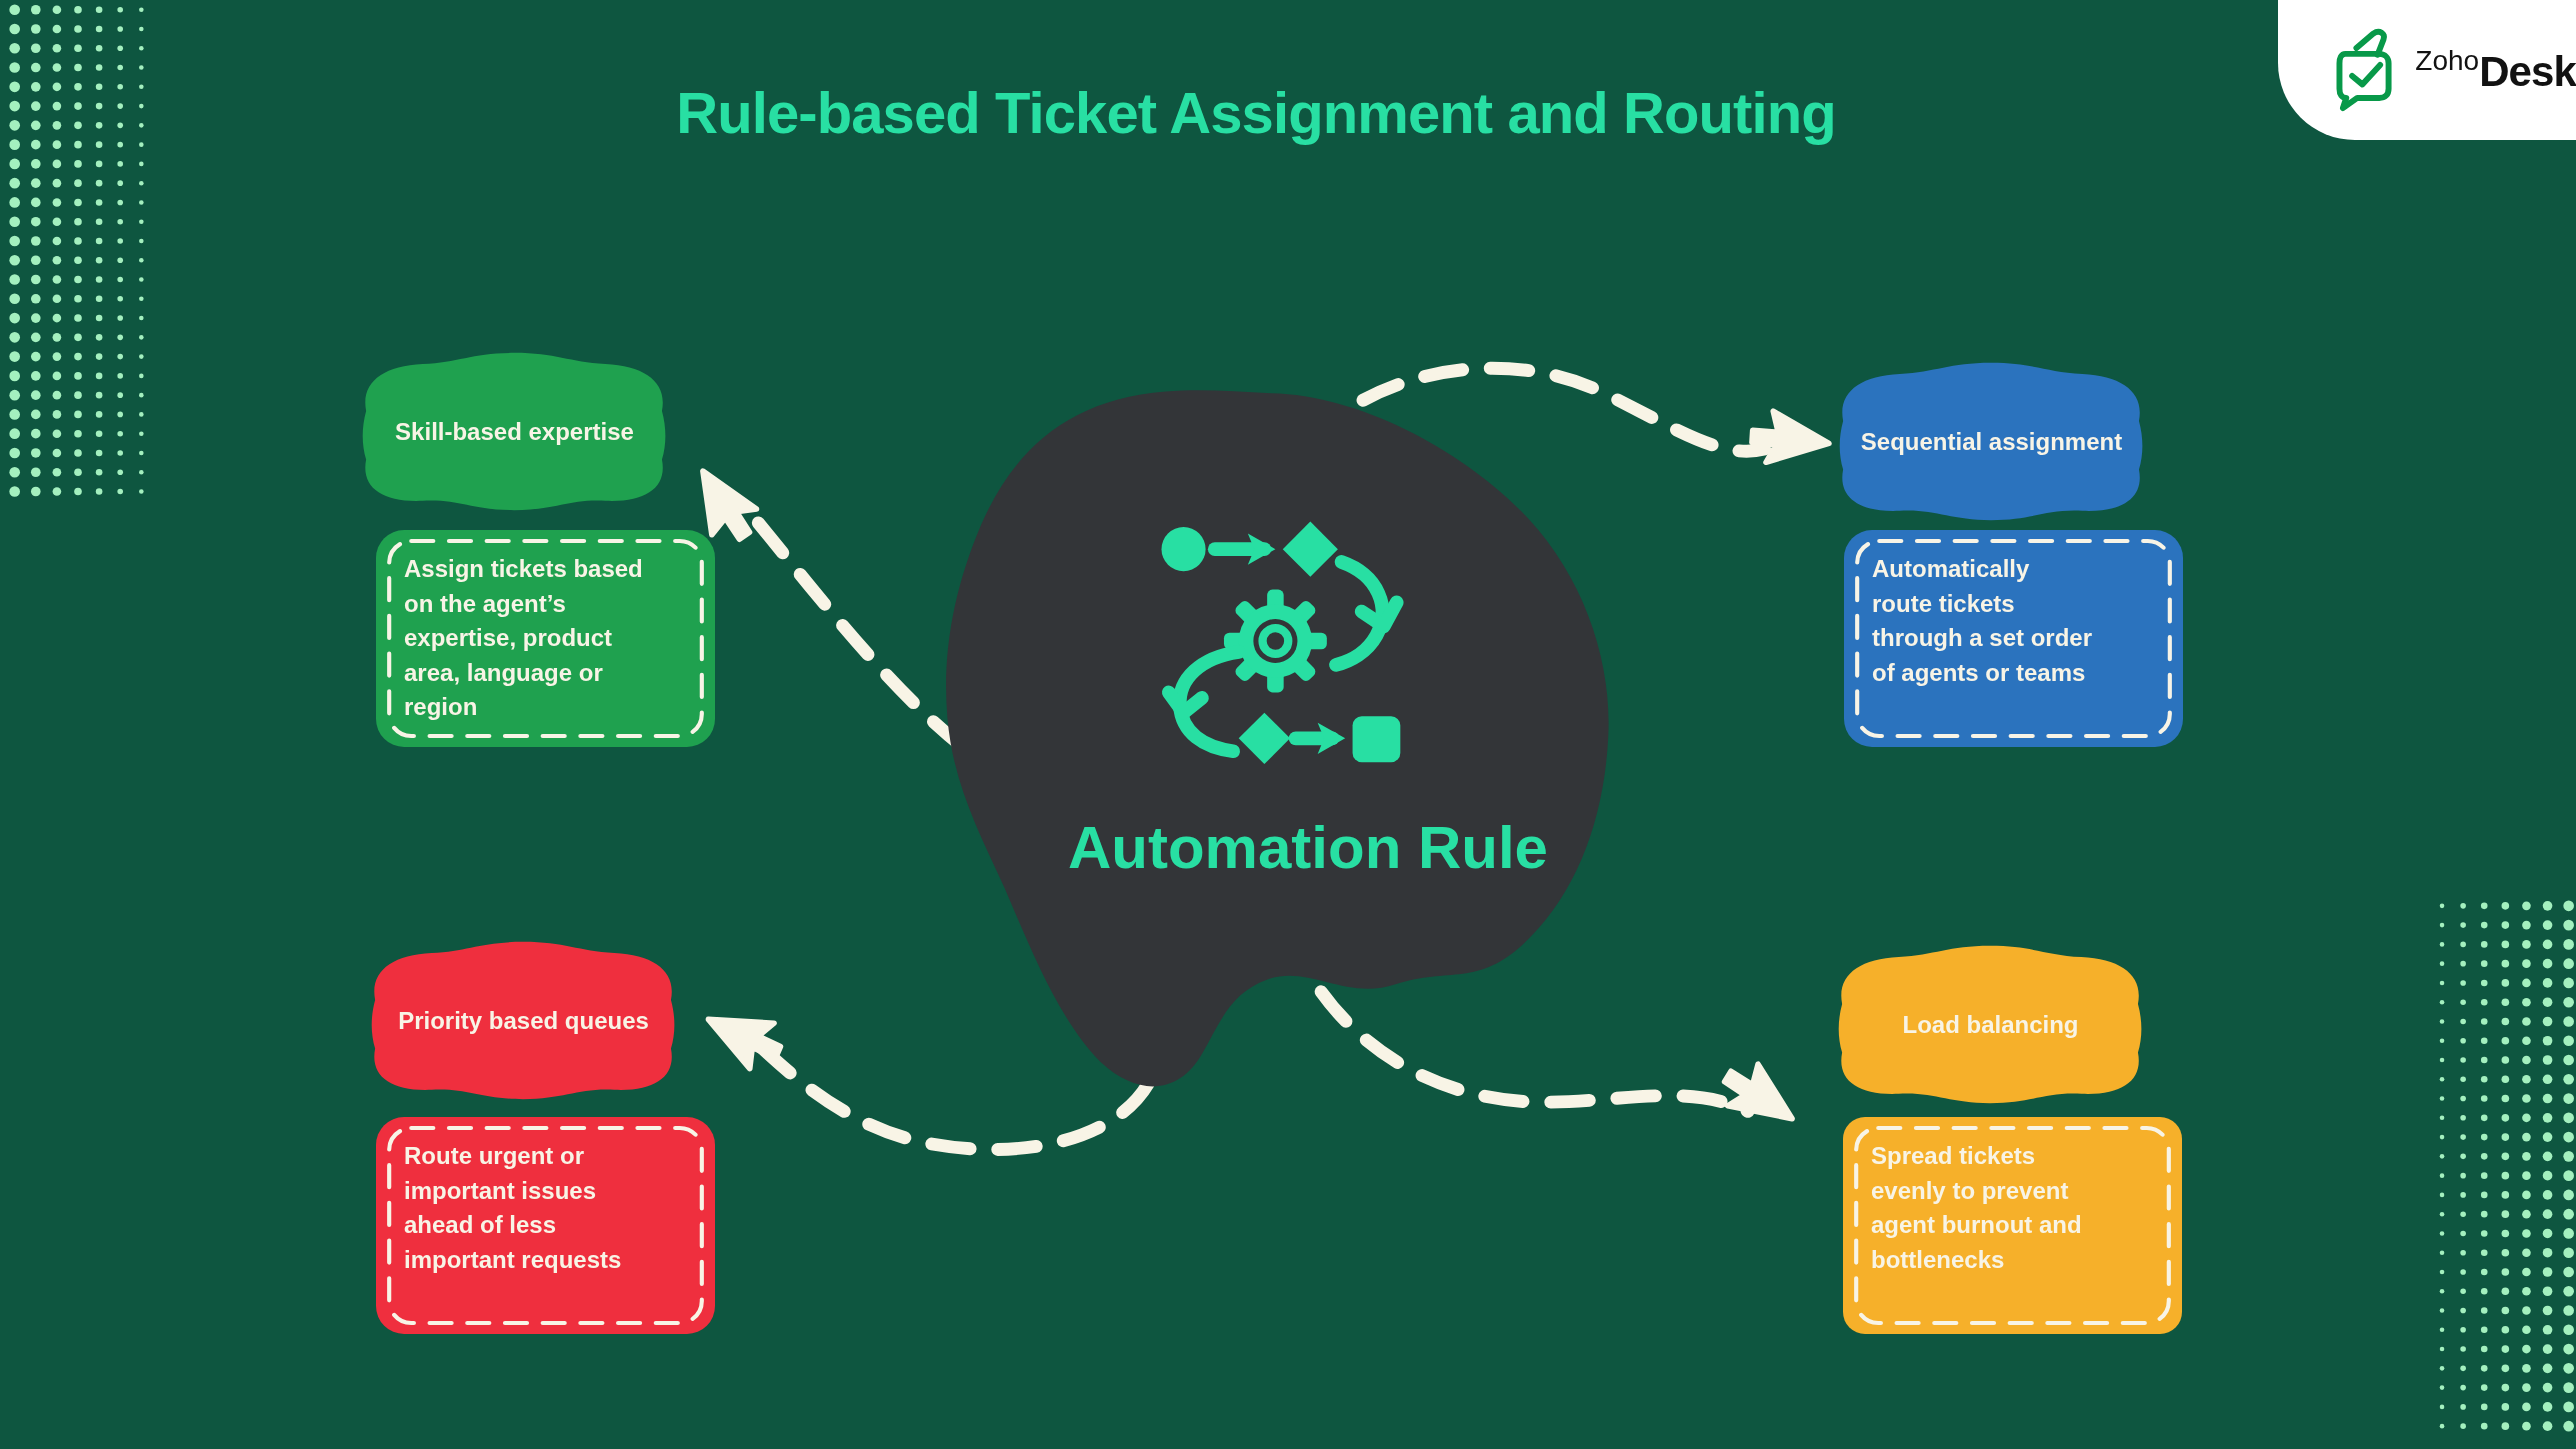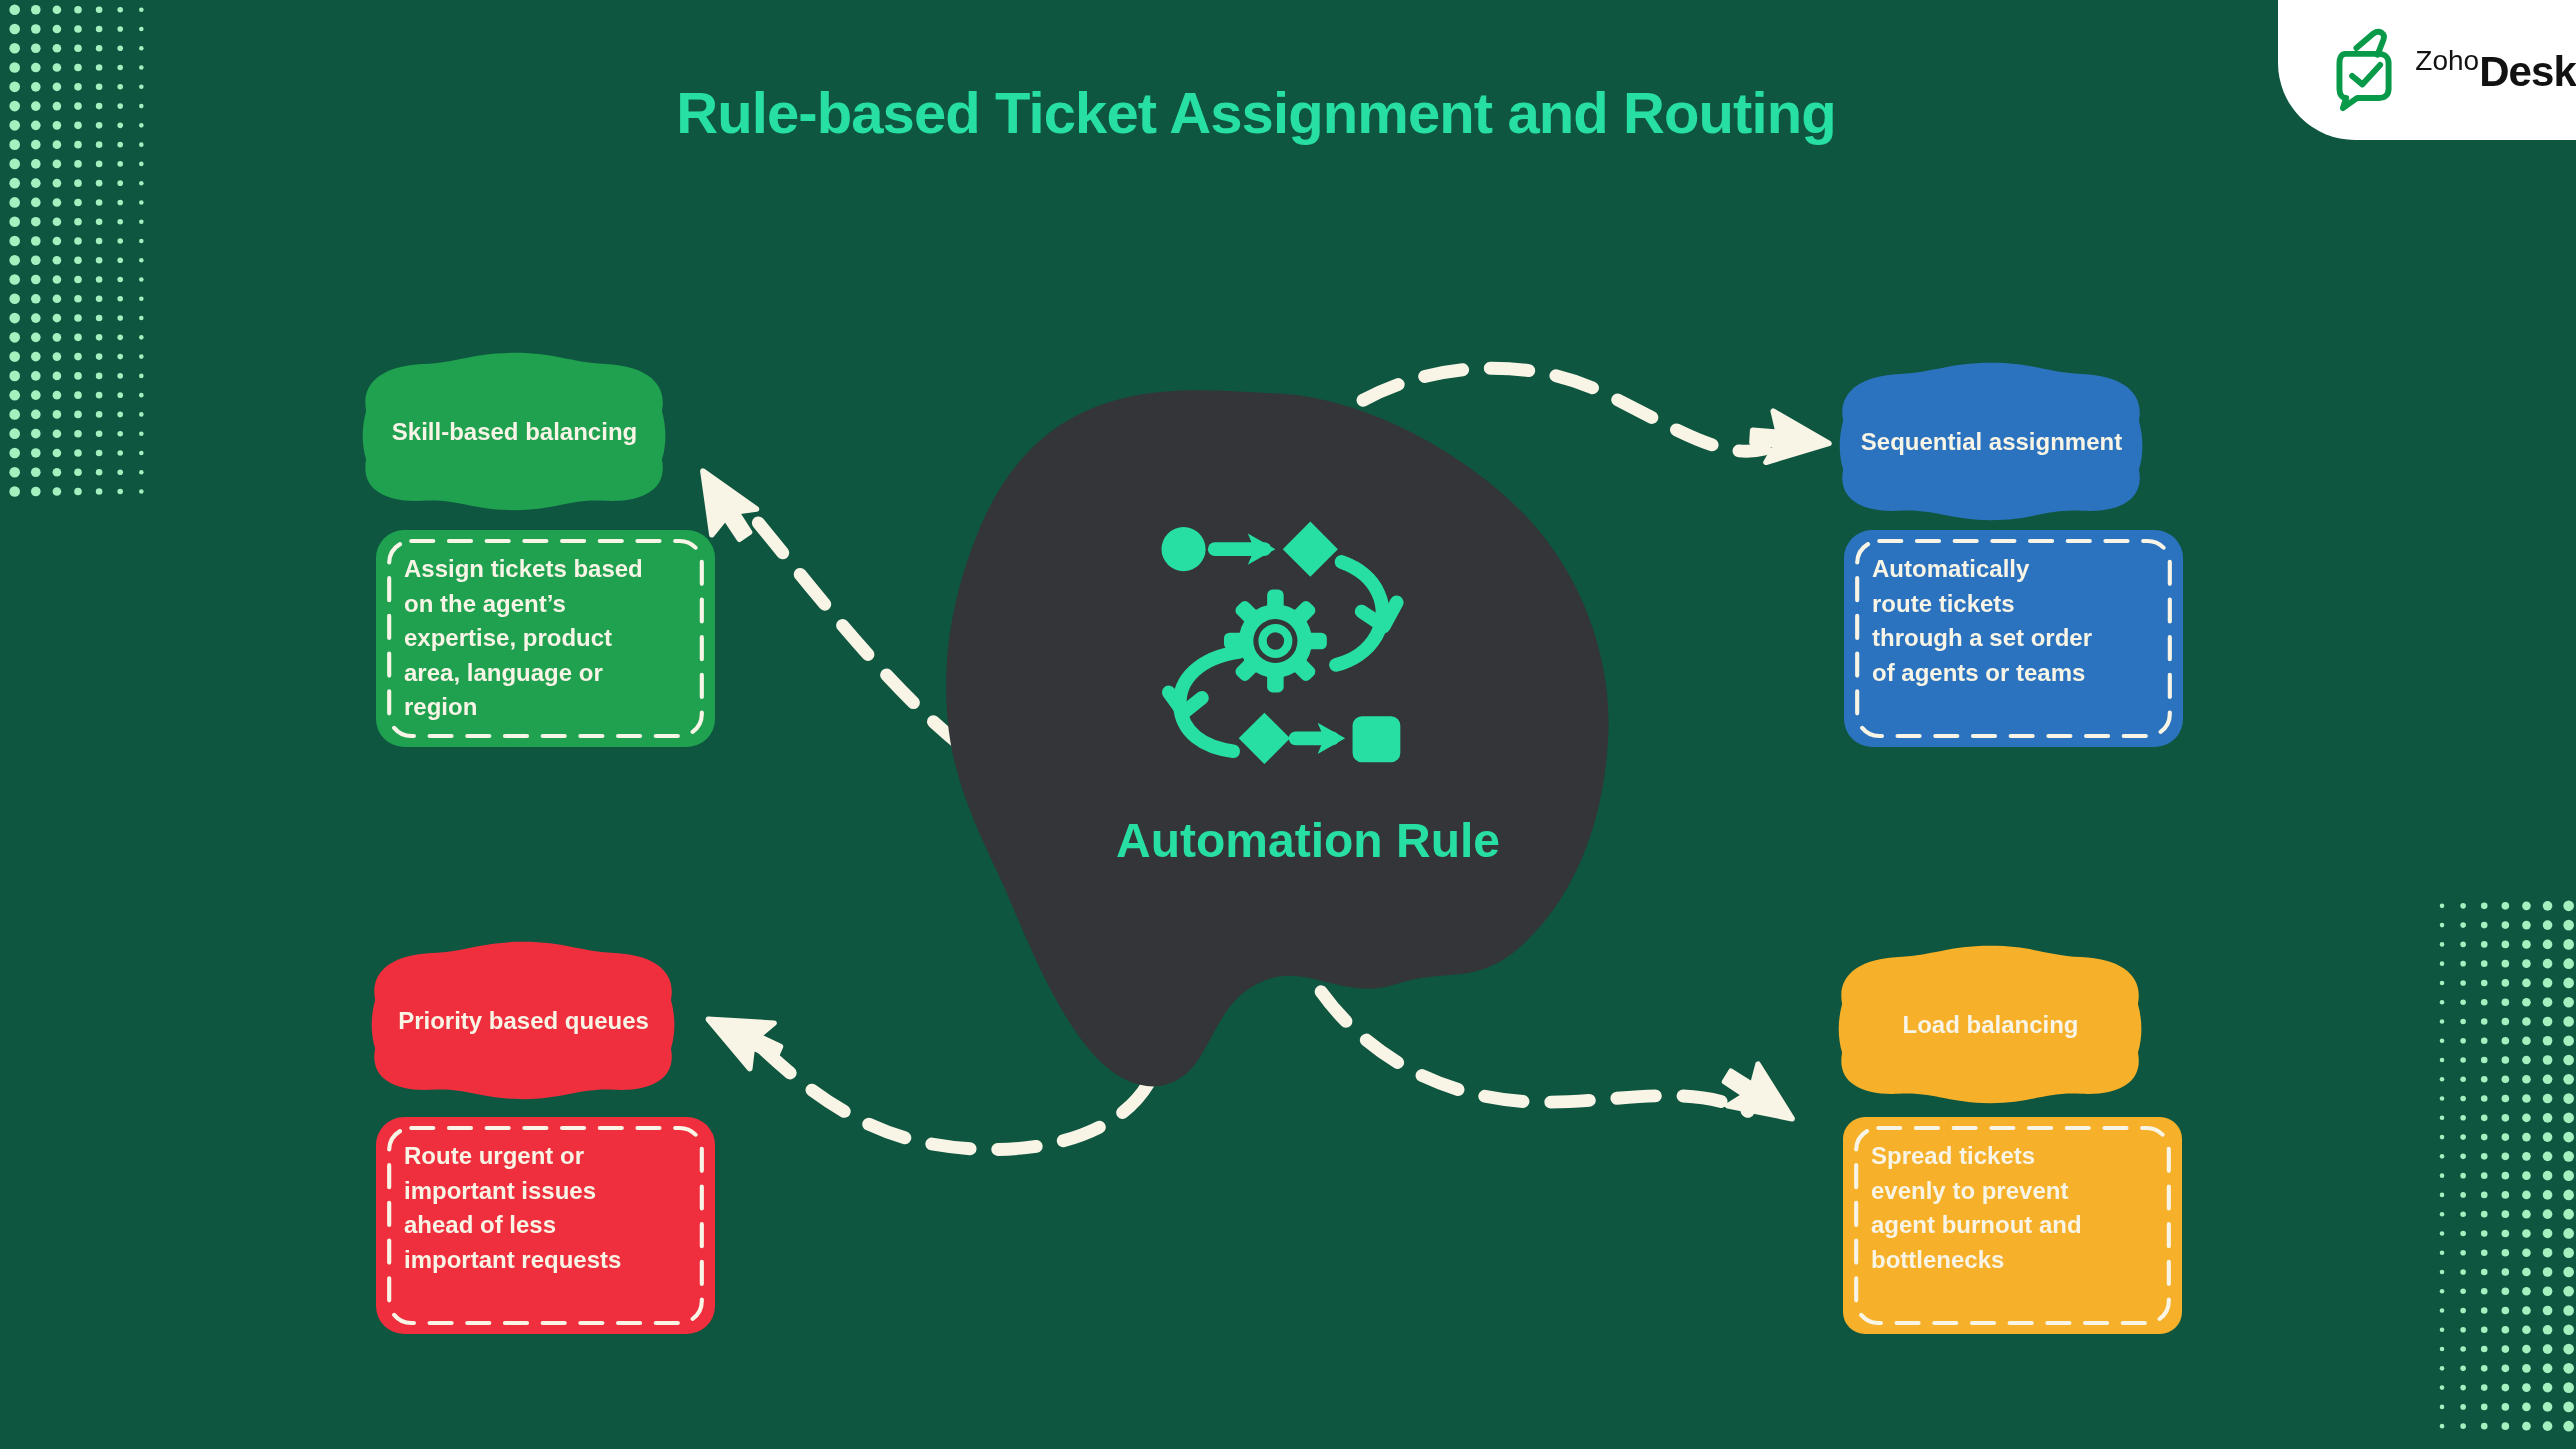--- a/index.html
+++ b/index.html
@@ -25,21 +25,21 @@
   .logo-desk{font-size:42px;font-weight:700;letter-spacing:-0.9px;margin-top:3.7px;}
   
   .blob-svg{position:absolute;left:940px;top:386px;}
   .blob-svg path{fill:var(--blob);}
   .wf-icon{position:absolute;left:1156px;top:512px;}
   .wf-icon .st{stroke:var(--accent);stroke-width:15;fill:none;stroke-linecap:round;stroke-linejoin:round;}
   .wf-icon .fl{fill:var(--accent);}
   .wf-icon .hole{fill:var(--blob);}
   .wf-icon .ring{fill:none;stroke:var(--accent);stroke-width:9;}
   .center-label{position:absolute;left:1032px;top:813px;width:552px;margin:0;text-align:center;
-                font-size:48px;font-weight:700;color:var(--accent);}
+                font-size:60px;font-weight:700;color:var(--accent);}
   
   .arrows{position:absolute;left:0;top:0;}
   .arrows .dash{fill:none;stroke:var(--cream);stroke-width:14;stroke-linecap:round;
                 stroke-dasharray:42 30;}
   .arrows .head{fill:var(--cream);stroke:var(--cream);stroke-width:6;stroke-linejoin:round;}
   
   .pill{position:absolute;width:315px;height:161px;}
   .pill svg{position:absolute;left:0;top:0;width:100%;height:100%;}
   .pill path{fill:var(--card);}
   .pill .pill-label{position:absolute;left:0;top:0;width:100%;height:100%;display:flex;
@@ -508,21 +508,21 @@
   </svg>
 
   <p class="center-label">Automation Rule</p>
 
   <div class="pill pos-pill-0" style="--card: #1FA14F;">
     <svg viewBox="0 0 345 172" preserveAspectRatio="none">
       <path d="M10,64 C4,34 28,16 72,14 C112,12 126,2 172,2 C218,2 232,12 272,14 C316,16 340,34 334,64
                C339,82 339,100 334,116 C340,146 316,162 272,160 C232,158 218,170 172,170
                C126,170 112,158 72,160 C28,162 4,146 10,116 C5,100 5,82 10,64 Z"></path>
     </svg>
-    <span class="pill-label">Skill-based balancing</span>
+    <span class="pill-label">Skill-based expertise</span>
   </div>
   <div class="desc pos-desc-0" style="--card: #1FA14F;">
     <svg width="339" height="217" viewBox="0 0 368 236">
         <rect x="14" y="12" width="340" height="212" rx="24"></rect>
       </svg>
     <p>Assign tickets based
 on the agent’s
 expertise, product
 area, language or
 region</p>

